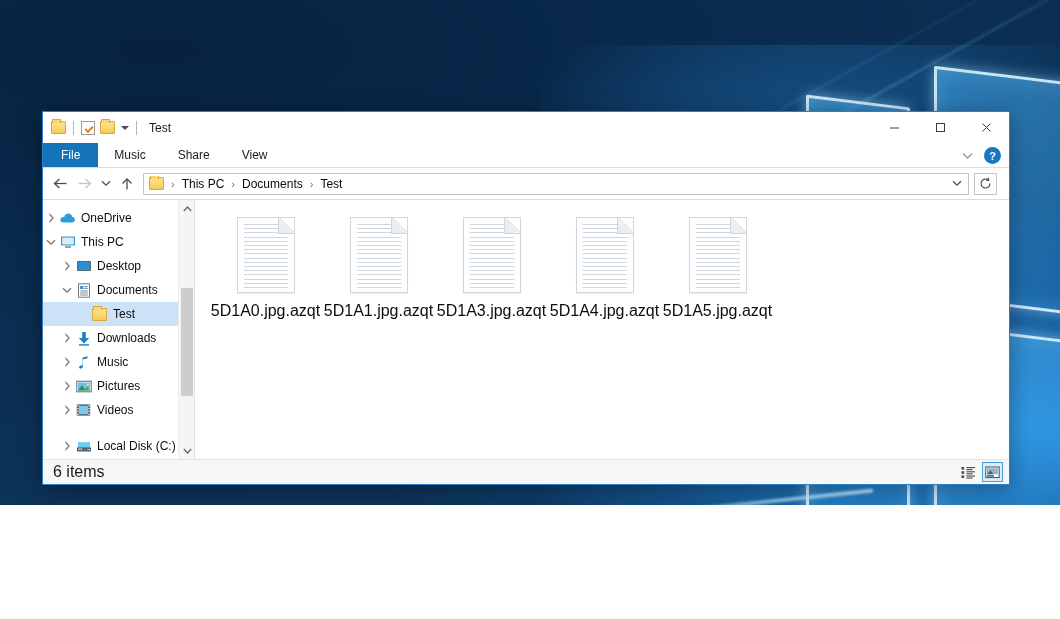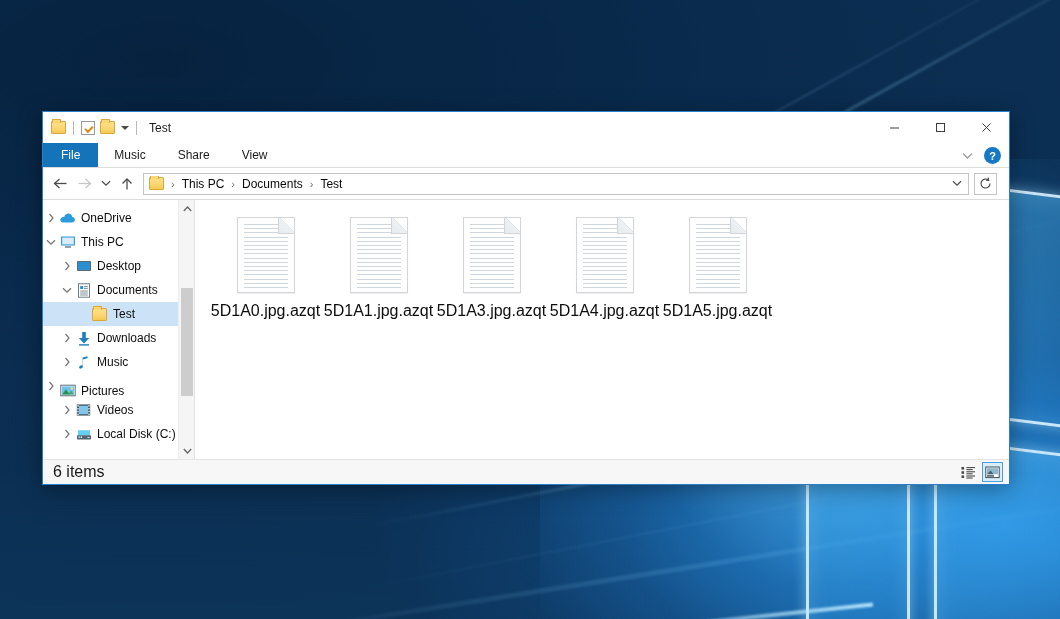--- a/index.html
+++ b/index.html
@@ -8,21 +8,21 @@
     width: 1060px;
     height: 619px;
     overflow: hidden;
     font-family: "Liberation Sans", sans-serif;
   }
 
   
   #desktop {
     position: relative;
     width: 1060px;
-    height: 619px;
+    height: 505px;
     background: #701a75;
     overflow: hidden;
   }
   .wp-base {
     position: absolute; inset: 0;
     background:
       radial-gradient(ellipse 80% 60% at 95% 85%, rgba(40,150,235,0.95) 0%, rgba(20,95,170,0.35) 45%, rgba(10,45,82,0) 75%),
       radial-gradient(ellipse 120% 90% at 15% 10%, #06223f 0%, #0a2b4e 45%, #0c3358 100%),
       linear-gradient(150deg, #052039 0%, #0a2e55 40%, #0e4a85 75%, #1567b0 100%);
   }
@@ -624,21 +624,21 @@
                 </svg>
             </div>
             <div class="t-ico">
               <svg width="13" height="15" viewBox="0 0 13 15">
                   <path d="M10.5 1.2 5.6 2.6v8.1c0 0-0.6-0.5-1.6-0.3-1.1 0.2-1.9 1-1.9 1.9s0.8 1.5 1.9 1.3c1.1-0.2 1.9-1 1.9-2V4.6l4.6-1.3z" fill="#1e7fc0"></path>
                 </svg>
             </div>
             <div class="t-label">Music</div>
           </div>
 
-          <div class="tree-item" style="align-items:flex-end;">
+          <div class="tree-item" style="padding-left:16px;">
             <div class="tw">
               <svg width="7" height="10" viewBox="0 0 7 10">
                   <polyline points="1.5,1 5,5 1.5,9" fill="none" stroke="currentColor" stroke-width="1.2"></polyline>
                 </svg>
             </div>
             <div class="t-ico">
               <svg width="16" height="13" viewBox="0 0 16 13">
                   <rect x="0.8" y="1.2" width="14.4" height="10.6" fill="#fff" stroke="#5c6d77" stroke-width="1"></rect>
                   <rect x="2" y="2.4" width="12" height="8.2" fill="#6cc2ea"></rect>
                   <polygon points="2,10.6 6,5.2 9.6,10.6" fill="#2f8f4e"></polygon>
@@ -667,21 +667,21 @@
                     <rect x="12.3" y="2.2" width="1.4" height="1.4"></rect>
                     <rect x="12.3" y="5" width="1.4" height="1.4"></rect>
                     <rect x="12.3" y="7.8" width="1.4" height="1.4"></rect>
                     <rect x="12.3" y="10.6" width="1.4" height="1.4"></rect>
                   </g>
                 </svg>
             </div>
             <div class="t-label">Videos</div>
           </div>
 
-          <div class="tree-item" style="padding-left:16px;">
+          <div class="tree-item" style="padding-left:16px;margin-top:12px;">
             <div class="tw">
               <svg width="7" height="10" viewBox="0 0 7 10">
                   <polyline points="1.5,1 5,5 1.5,9" fill="none" stroke="currentColor" stroke-width="1.2"></polyline>
                 </svg>
             </div>
             <div class="t-ico">
               <svg width="16" height="13" viewBox="0 0 16 13">
                   <path d="M2 2.2h12v5.2H2z" fill="#63d0f2"></path>
                   <rect x="1" y="7.2" width="14" height="4.4" rx="0.8" fill="#52636e"></rect>
                   <rect x="2.4" y="8.4" width="1.5" height="1.5" fill="#9fe8ff"></rect>

